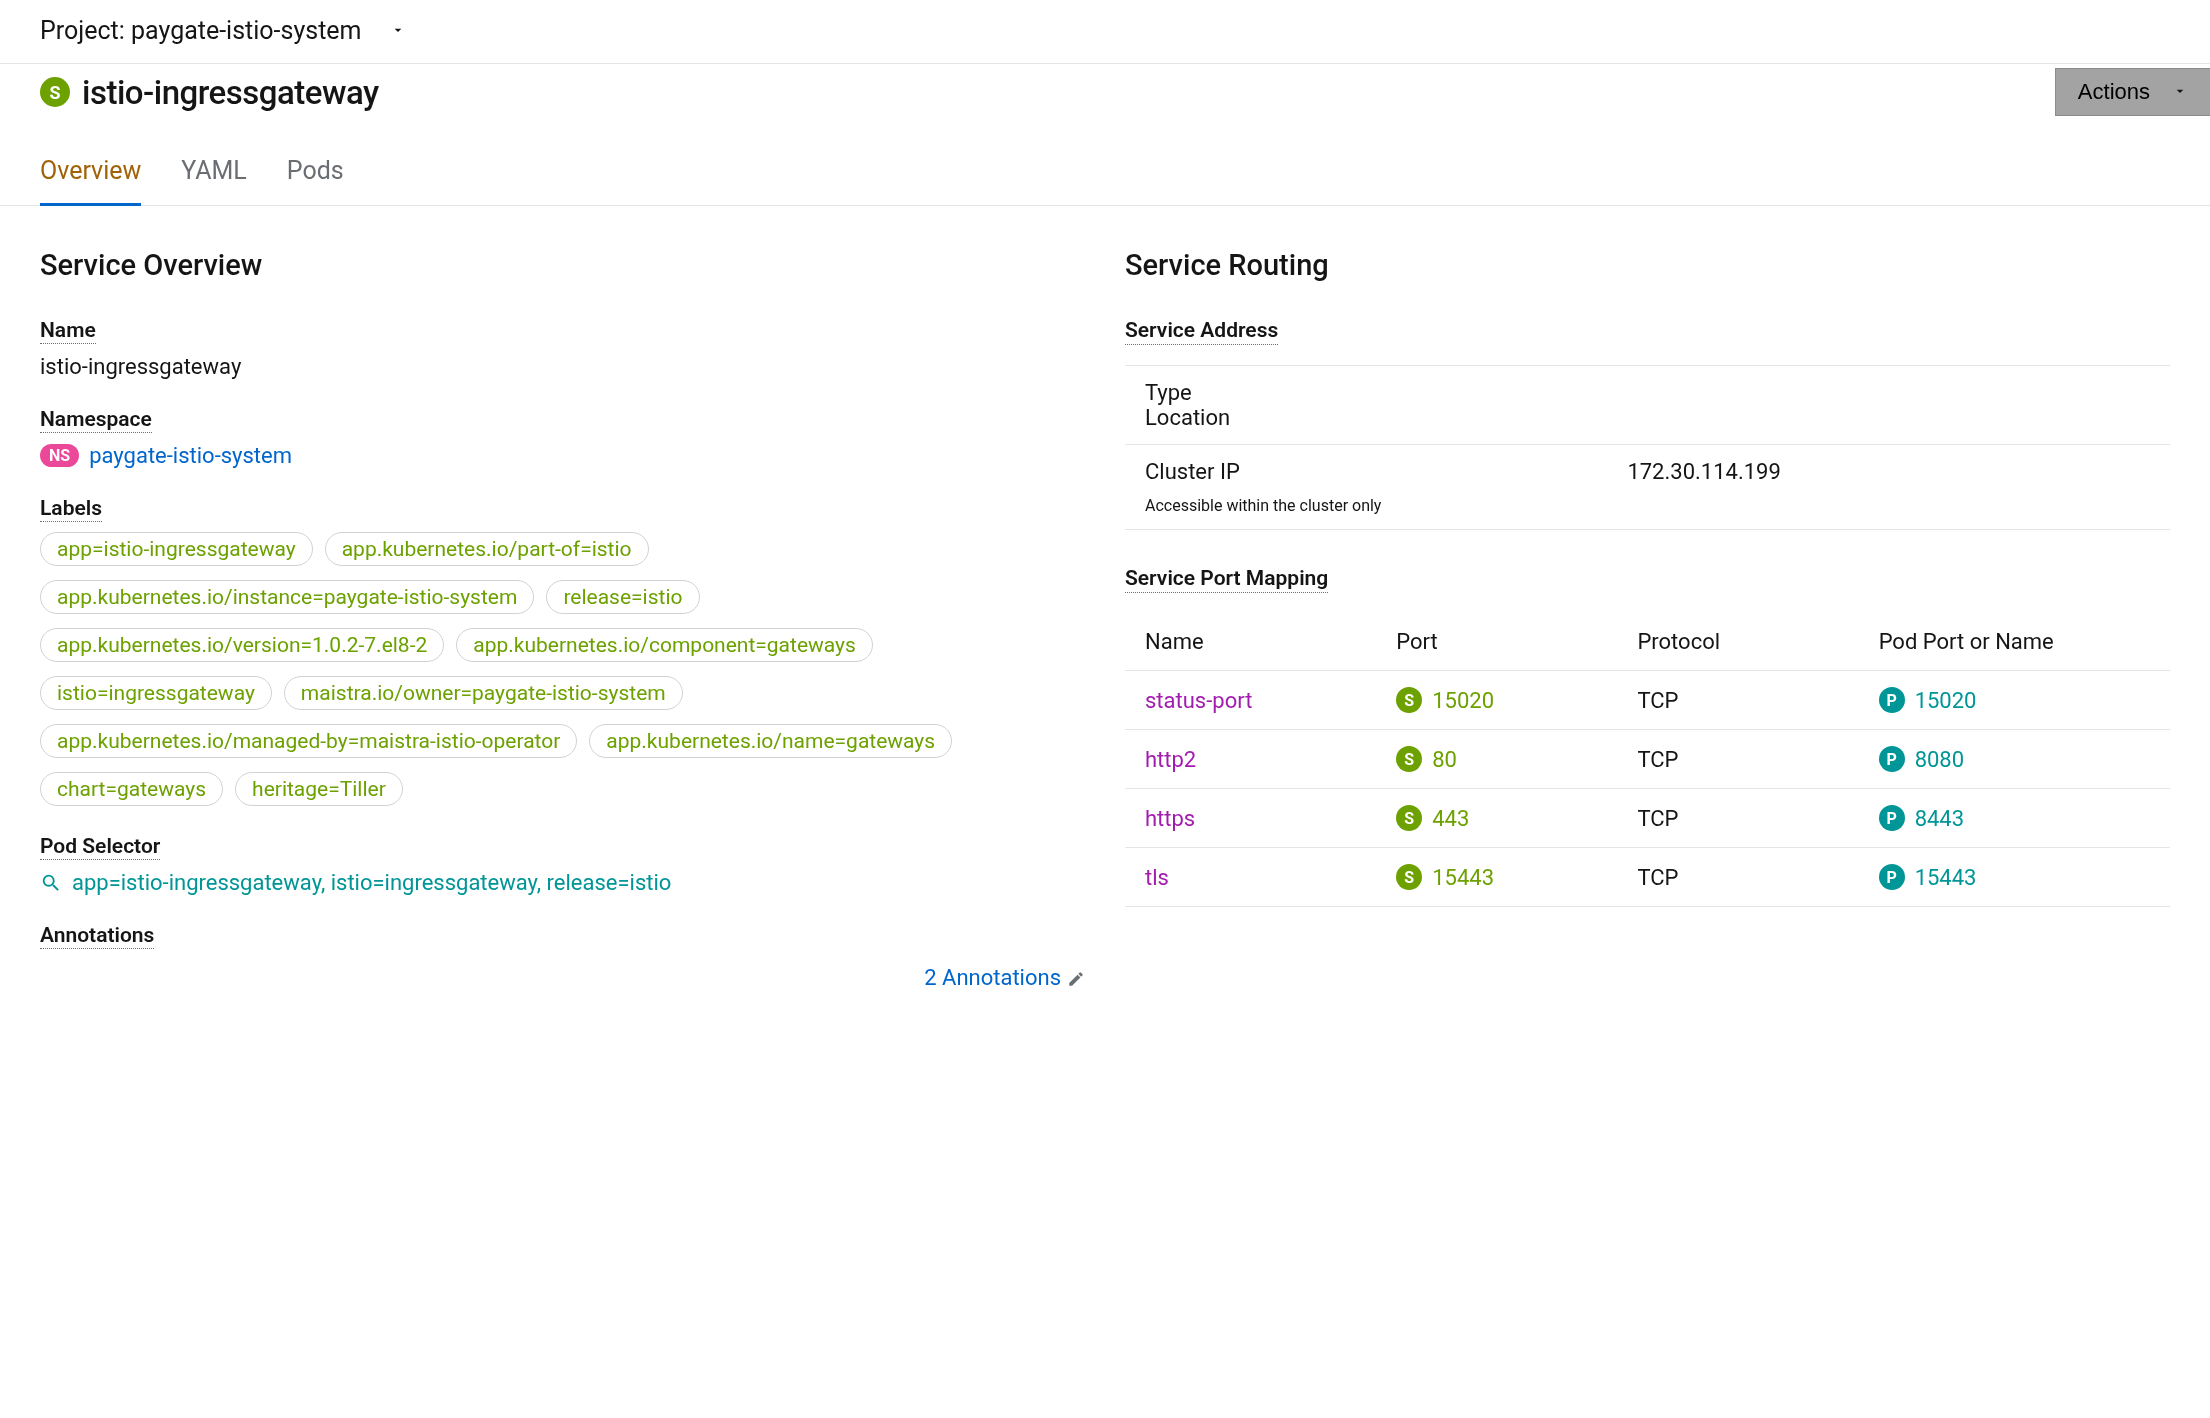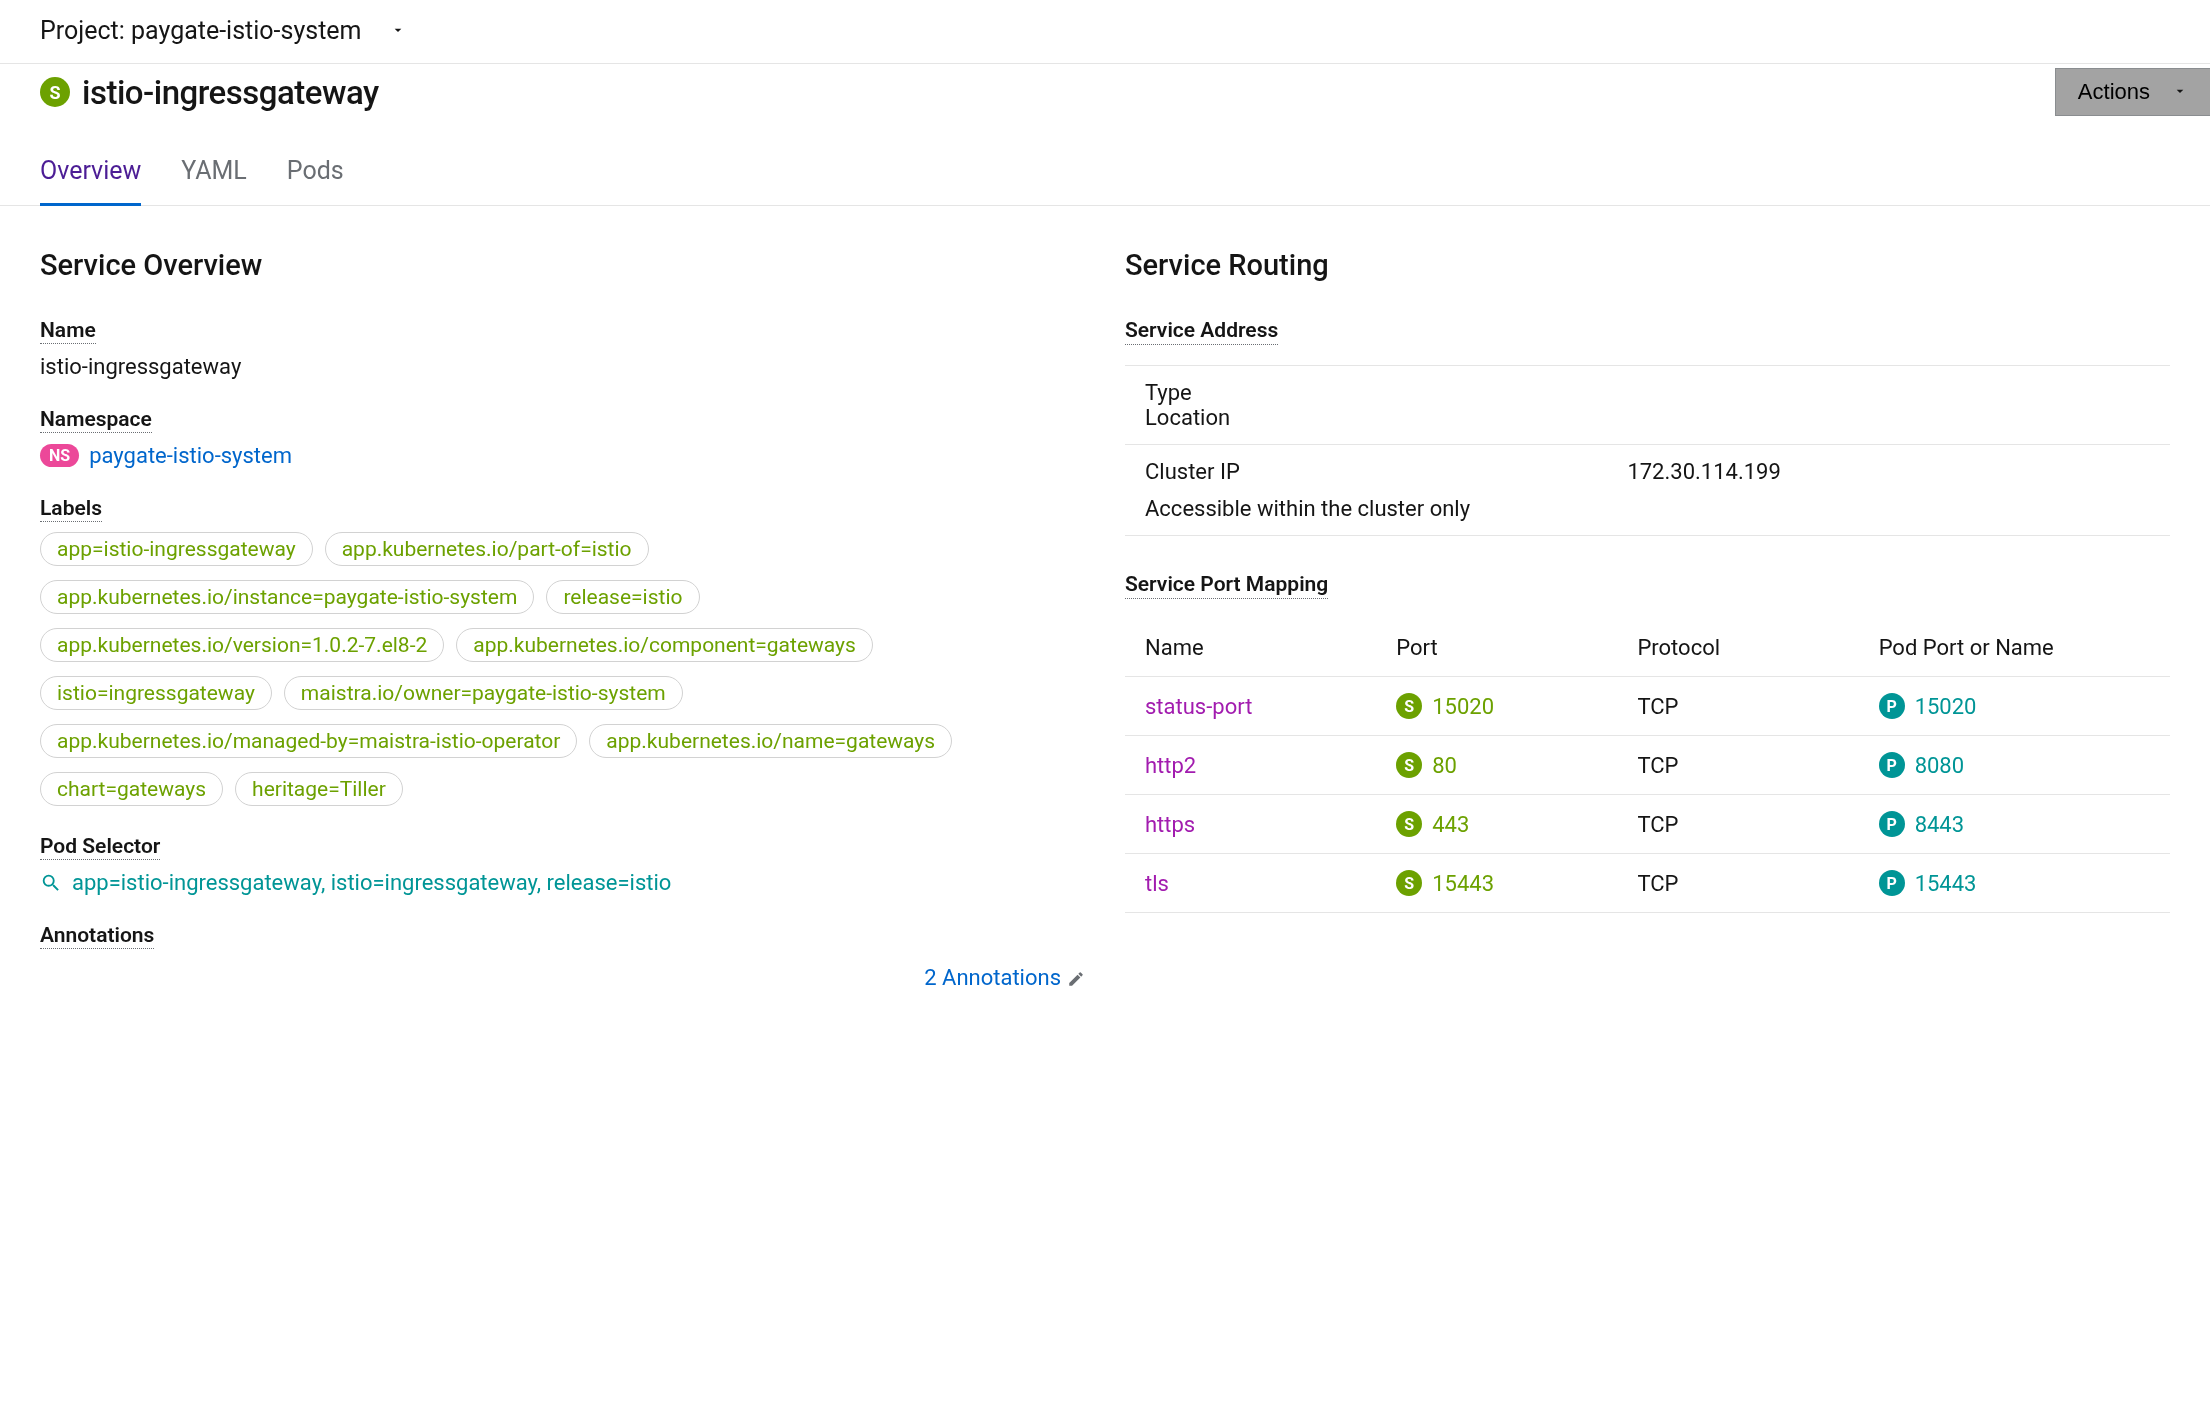--- a/index.html
+++ b/index.html
@@ -37,21 +37,21 @@
     display:flex; align-items:center; gap:18px; cursor:pointer;
     border-right:none;
   }
   .tabs {
     display:flex; gap:40px; padding: 0 40px; border-bottom:1px solid #e5e5e5;
   }
   .tab {
     font-size:25px; padding: 12px 0 18px; color:#6a6e73; cursor:pointer;
     border-bottom:3px solid transparent; margin-bottom:-1px;
   }
-  .tab.active { color:#4c1d95; border-bottom-color:#0066cc; }
+  .tab.active { color:#a16207; border-bottom-color:#0066cc; }
   .content { display:flex; padding: 42px 40px 0 40px; gap:40px; }
   .col { flex:1; min-width:0; }
   .section-h2 { font-size:29px; font-weight:500; margin-bottom:36px; }
   .section-h3 { font-size:21px; font-weight:600; border-bottom:1px dotted #6a6e73; display:inline-block; padding-bottom:2px; margin-bottom:2px;}
   .field { margin-bottom:28px; }
   .field-label { font-size:21px; font-weight:600; border-bottom:1px dotted #6a6e73; display:inline-block; padding-bottom:1px; }
   .field-value { font-size:22px; margin-top:10px; }
   .ns-row { display:flex; align-items:center; gap:10px; margin-top:10px;}
   .ns-badge {
     background:#ec4899; color:#fff; font-weight:700; font-size:16px;
@@ -69,21 +69,21 @@
   .edit-icon { width:18px; height:18px; color:#6a6e73; margin-left:6px; display:inline-block;}
   
   .addr-table {
     border:1px solid #e5e5e5; border-left:none; border-right:none; margin-top:18px; width:100%;
   }
   .addr-header, .addr-row { display:flex; }
   .addr-header { padding:14px 20px;flex-direction:column; }
   .addr-row { padding:14px 20px; border-top:1px solid #e5e5e5; flex-wrap:wrap;}
   .addr-col-type { flex:0 0 48%; font-size:22px; }
   .addr-col-loc { flex:1; font-size:22px; }
-  .addr-note { flex:0 0 100%; font-size:22px; margin-top:12px;}
+  .addr-note { flex:0 0 100%; font-size:16px; margin-top:12px;}
   .port-table { margin-top:18px; width:100%; }
   .port-header, .port-row {
     display:grid; grid-template-columns: 25% 24% 24% 27%; padding:16px 20px;
     border-bottom:1px solid #e5e5e5; align-items:center;
   }
   .port-header { font-size:22px; font-weight:400; }
   .port-header div { font-weight:400; }
   .port-row { font-size:22px; }
   .port-name { color:#a21caf; cursor:pointer;}
   .port-cell { display:flex; align-items:center; gap:10px; }

